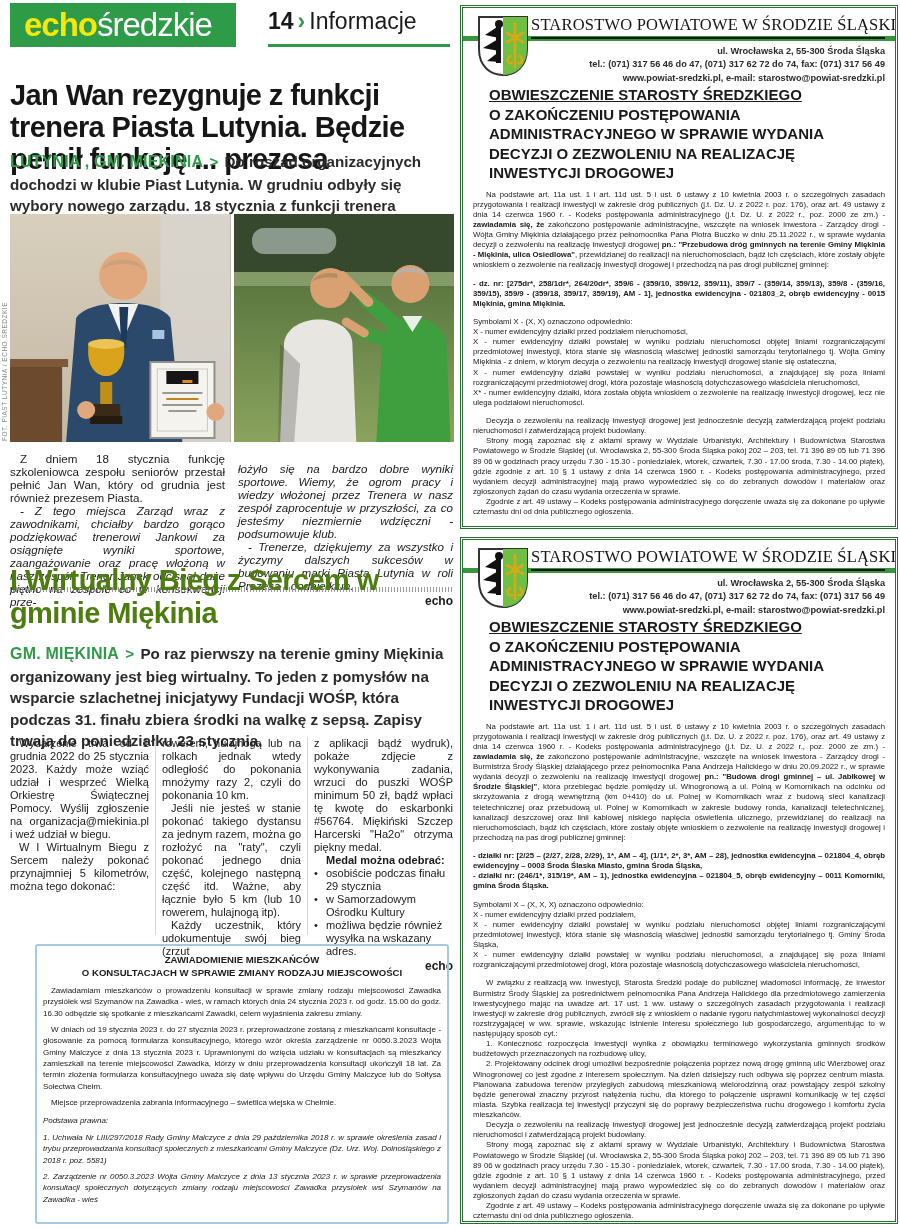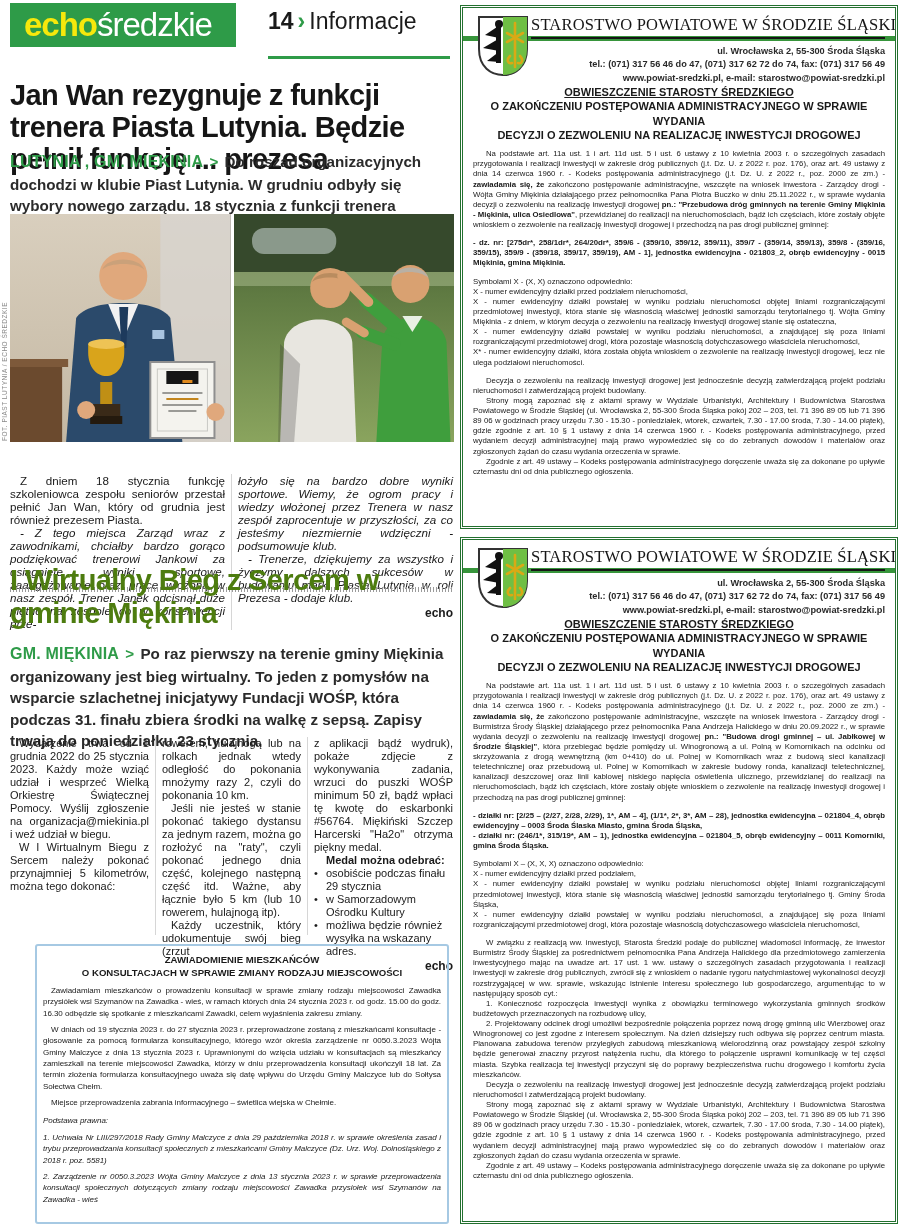--- a/index.html
+++ b/index.html
@@ -4,38 +4,38 @@
 <style>
   html,body{margin:0;padding:0;background:#fff;}
   .page{position:relative;width:900px;height:1228px;background:#fff;overflow:hidden;
         font-family:"Liberation Sans",sans-serif;color:#1a1a1a;}
 
   
   .brandbox{position:absolute;left:10px;top:3px;width:226px;height:44px;background:#2e9b48;
             display:flex;align-items:center;padding-left:14px;box-sizing:border-box;}
   .brand-echo{color:#f6e80c;font-weight:bold;font-size:33px;letter-spacing:-1px;}
   .brand-rest{color:#fff;font-size:33px;letter-spacing:-1px;}
-  .pageinfo{position:absolute;left:268px;top:8px;width:182px;padding-bottom:21px;
+  .pageinfo{position:absolute;left:268px;top:8px;width:182px;padding-bottom:9px;
             border-bottom:3px solid #2e9b48;font-size:23px;}
   .pageinfo .num{font-weight:bold;}
   .pageinfo .chev{color:#2e9b48;font-weight:bold;padding:0 4px;}
 
   
   .h1{position:absolute;left:10px;top:80px;width:444px;font-size:29px;font-weight:bold;
       line-height:1.1;letter-spacing:-0.6px;color:#161616;}
   .lead{font-size:15.2px;font-weight:bold;line-height:1.42;color:#2b2b2b;text-align:left;}
   .lead .cat{color:#2e9b48;font-size:16px;letter-spacing:0.2px;}
   .lead .tagchev{color:#2e9b48;padding:0 2px;}
   .lead1{position:absolute;left:10px;top:151px;width:444px;}
   .photos{position:absolute;left:10px;top:214px;width:444px;height:228px;display:flex;gap:3px;}
   .photo{flex:1;position:relative;overflow:hidden;background:#888;}
   .photo svg{display:block;width:100%;height:100%;}
   .credit{position:absolute;left:1px;top:441px;transform:rotate(-90deg);transform-origin:0 0;
           font-size:6.5px;color:#8a8a8a;letter-spacing:0.5px;white-space:nowrap;width:227px;}
-  .cols2{position:absolute;left:10px;top:474px;width:444px;display:flex;}
+  .cols2{position:absolute;left:10px;top:452px;width:444px;display:flex;align-items:flex-end;}
   .cols2 .c{width:215px;}
   .colrule{width:1px;background:#d6d6d6;margin:0 6px;}
   .bodytxt p{margin:0;font-size:11.6px;line-height:1.12;text-align:justify;text-indent:10px;}
   .bodytxt p.noind{text-indent:0;}
   .it{font-style:italic;}
   .byline{text-align:right;font-weight:bold;font-size:12px;margin-top:2px;}
 
   .dotrule{position:absolute;left:10px;top:587px;width:444px;height:5px;
            background:repeating-linear-gradient(90deg,#9a9a9a 0 1px,transparent 1px 3px);}
 
@@ -68,21 +68,21 @@
   #notice1{top:5px;height:524px;}
   #notice2{top:537px;height:687px;}
   .nhead{position:relative;height:66px;margin:7px 10px 0;}
   .nstripe{position:absolute;left:-10px;right:-10px;top:21px;height:5px;background:#37953b;}
   .ncrest{position:absolute;left:4px;top:0;width:52px;height:62px;z-index:2;}
   .nname{position:absolute;left:58px;right:0;top:0;text-align:center;z-index:1;
          font-family:"Liberation Serif",serif;font-size:16.5px;color:#161616;letter-spacing:0.2px;
          border-bottom:2px solid #161616;padding-bottom:2px;white-space:nowrap;}
   .naddr{position:absolute;right:0;top:30px;text-align:right;font-size:9.2px;font-weight:bold;
          line-height:1.45;color:#2a2a2a;}
-  .ntitles{margin:4px 26px 0;text-align:center;font-weight:bold;font-size:11px;line-height:1.3;}
+  .ntitles{margin:4px 26px 0;font-weight:bold;font-size:15px;line-height:1.3;}
   .ntitles .u{text-decoration:underline;}
   .nbody{margin:7px 10px 0;font-size:7.8px;line-height:1.3;text-align:justify;letter-spacing:-0.03px;}
   .nbody p{margin:0;}
   .nbody p.ind{text-indent:13px;}
   .nbody .b{font-weight:bold;}
   .nbody .gap{height:8px;}
 </style>
 </head>
 <body>
 

